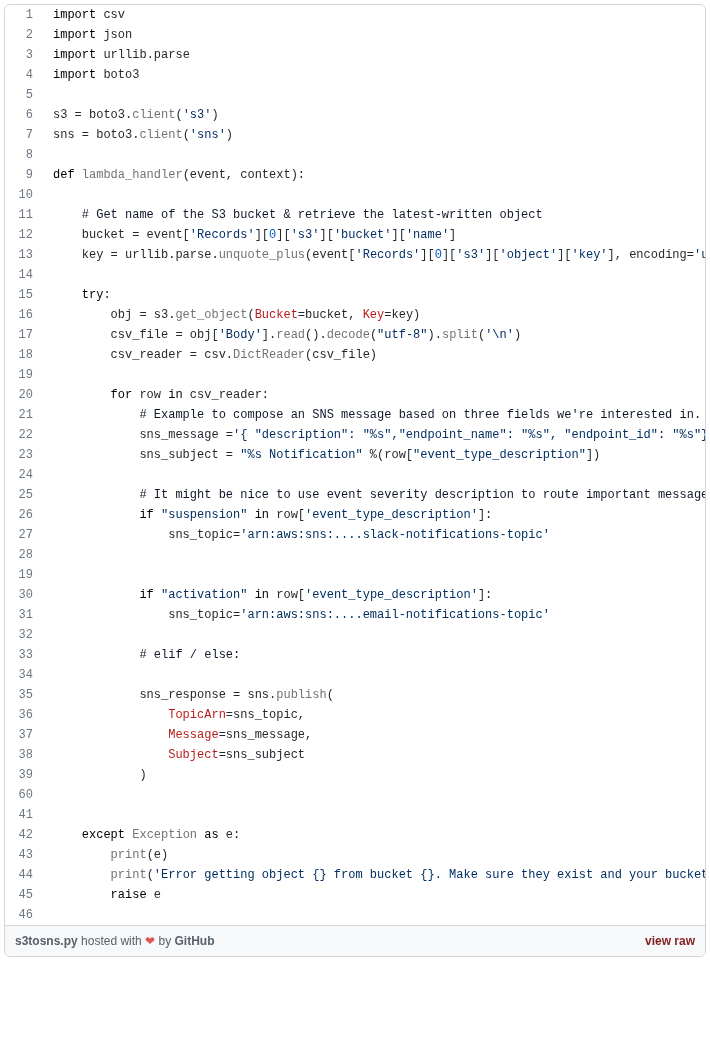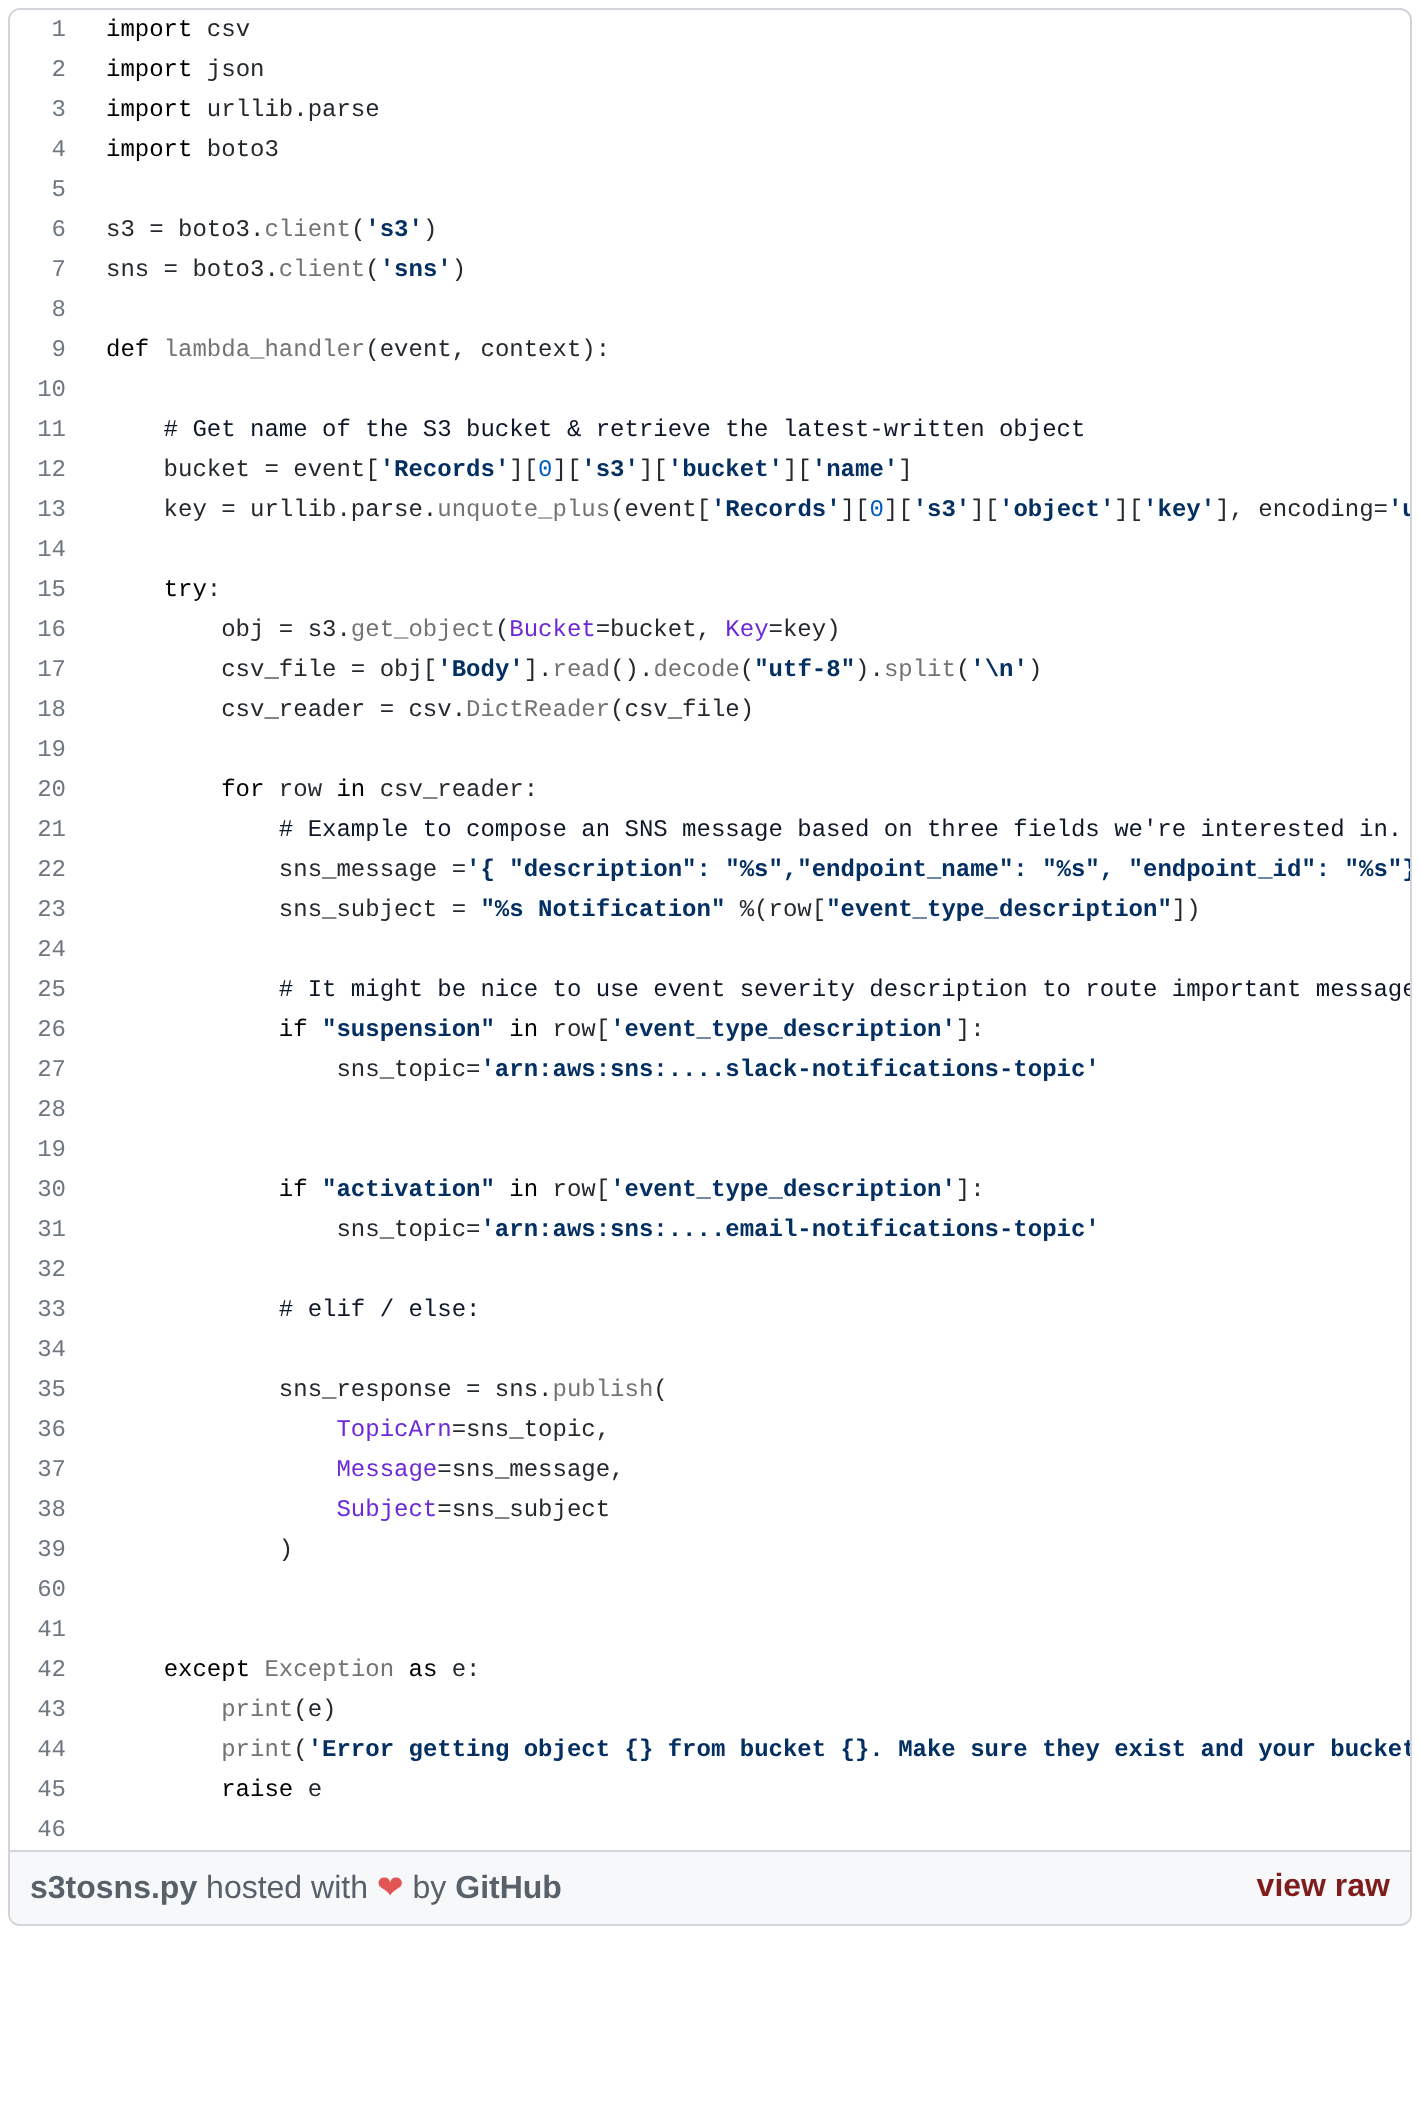--- a/index.html
+++ b/index.html
@@ -36,32 +36,32 @@
   background: #fff;
 }
 .lc {
   padding: 0 10px;
   white-space: pre;
   color: #24292e;
   vertical-align: top;
 }
 .kw { color: #000000; }
 .fn { color: #737373; }
-.str { color: #032f62; font-weight: bold; }
+.str { color: #032f62; }
 .cm { color: #0f172a; }
 .num { color: #005cc5; }
-.arg { color: #6d28d9; }
+.arg { color: #b91c1c; }
 .meta {
   display: flex;
   justify-content: space-between;
   align-items: center;
   padding: 8px 10px;
   background: #f6f8fa;
   border-top: 1px solid #d1d5da;
-  font-size: 16px;
+  font-size: 12px;
   color: #586069;
 }
 .meta a { color: #7f1d1d; text-decoration: none; font-weight: 600; }
 .meta .fname a { color: #586069; font-weight: 600; }
 .heart { color: #e25555; }
 </style>
 </head>
 <body>
 
 <div class="gist-container">

